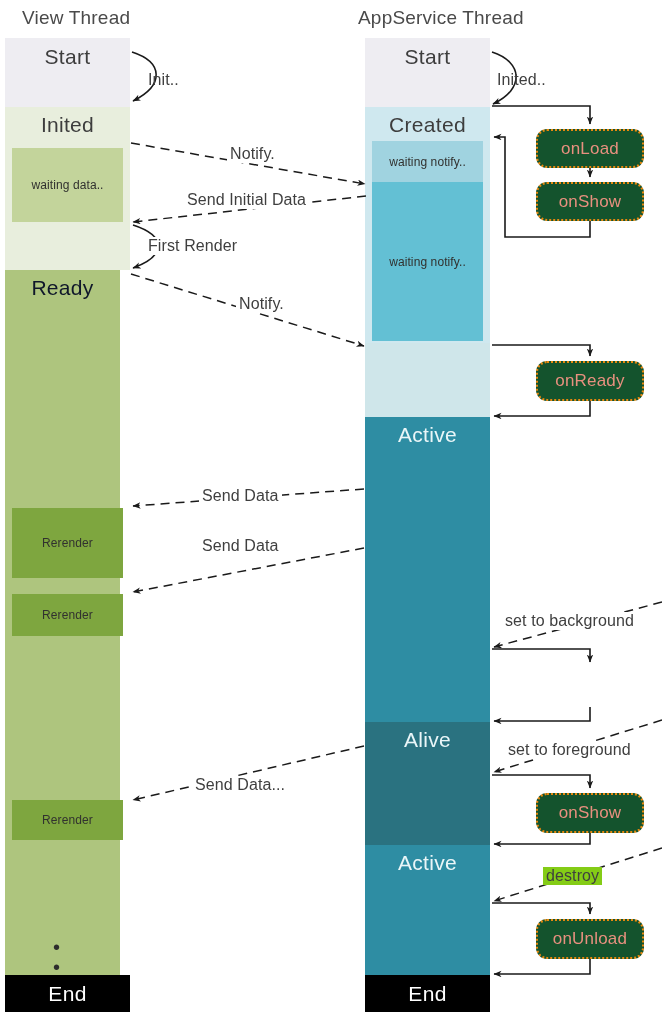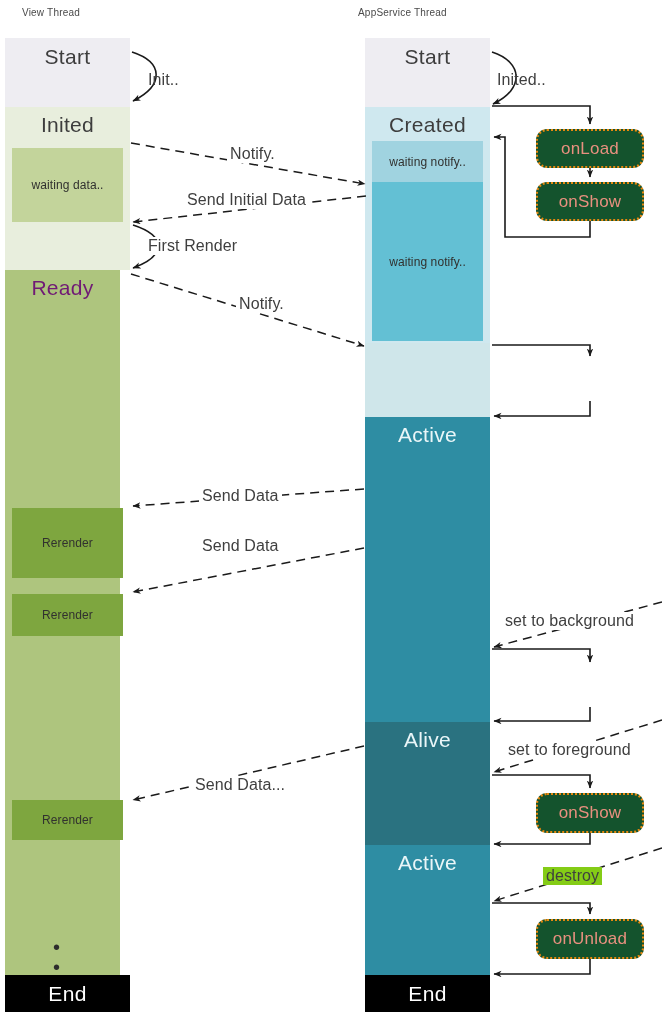--- a/index.html
+++ b/index.html
@@ -10,21 +10,21 @@
   }
   #stage{
     position:relative;
     width:662px;
     height:1014px;
     overflow:hidden;
     background:#ffffff;
   }
   .col-title{
     position:absolute;
-    font-size:10px;
+    font-size:19px;
     color:#4a4a4a;
     letter-spacing:.2px;
     white-space:nowrap;
   }
   .lane{position:absolute;}
   .block{
     position:absolute;
     box-sizing:border-box;
     display:flex;
     align-items:center;
@@ -94,21 +94,21 @@
     </div>
 
     <div class="block state-label top" style="left:5px;top:107px;width:125px;height:163px;background:#e8eedd;color:#3d3d3d;padding-top:7px;">
       <span>Inited</span>
     </div>
 
     <div class="block inner-label" style="left:12px;top:148px;width:111px;height:74px;background:#c3d49b;">
       <span>waiting data..</span>
     </div>
 
-    <div class="block state-label top" style="left:5px;top:270px;width:115px;height:705px;background:#aec57e;color:#701a75;padding-top:7px;">
+    <div class="block state-label top" style="left:5px;top:270px;width:115px;height:705px;background:#aec57e;color:#0f172a;padding-top:7px;">
       <span>Ready</span>
     </div>
 
     <div class="block inner-label" style="left:12px;top:508px;width:111px;height:70px;background:#7ea63f;">
       <span>Rerender</span>
     </div>
     <div class="block inner-label" style="left:12px;top:594px;width:111px;height:42px;background:#7ea63f;">
       <span>Rerender</span>
     </div>
     <div class="block inner-label" style="left:12px;top:800px;width:111px;height:40px;background:#7ea63f;">
@@ -157,20 +157,23 @@
     <div class="block state-label" style="left:365px;top:975px;width:125px;height:37px;background:#000000;color:#ffffff;">
       <span>End</span>
     </div>
   </div>
 
   <div class="cb" style="left:536px;top:129px;width:108px;height:39px;">
     <span>onLoad</span>
   </div>
   <div class="cb" style="left:536px;top:182px;width:108px;height:39px;">
     <span>onShow</span>
+  </div>
+  <div class="cb" style="left:536px;top:361px;width:108px;height:40px;">
+    <span>onReady</span>
   </div>
   <div class="cb" style="left:536px;top:793px;width:108px;height:40px;">
     <span>onShow</span>
   </div>
   <div class="cb" style="left:536px;top:919px;width:108px;height:40px;">
     <span>onUnload</span>
   </div>
 
   <svg class="overlay" viewBox="0 0 662 1014" xmlns="http://www.w3.org/2000/svg">
     <defs>

